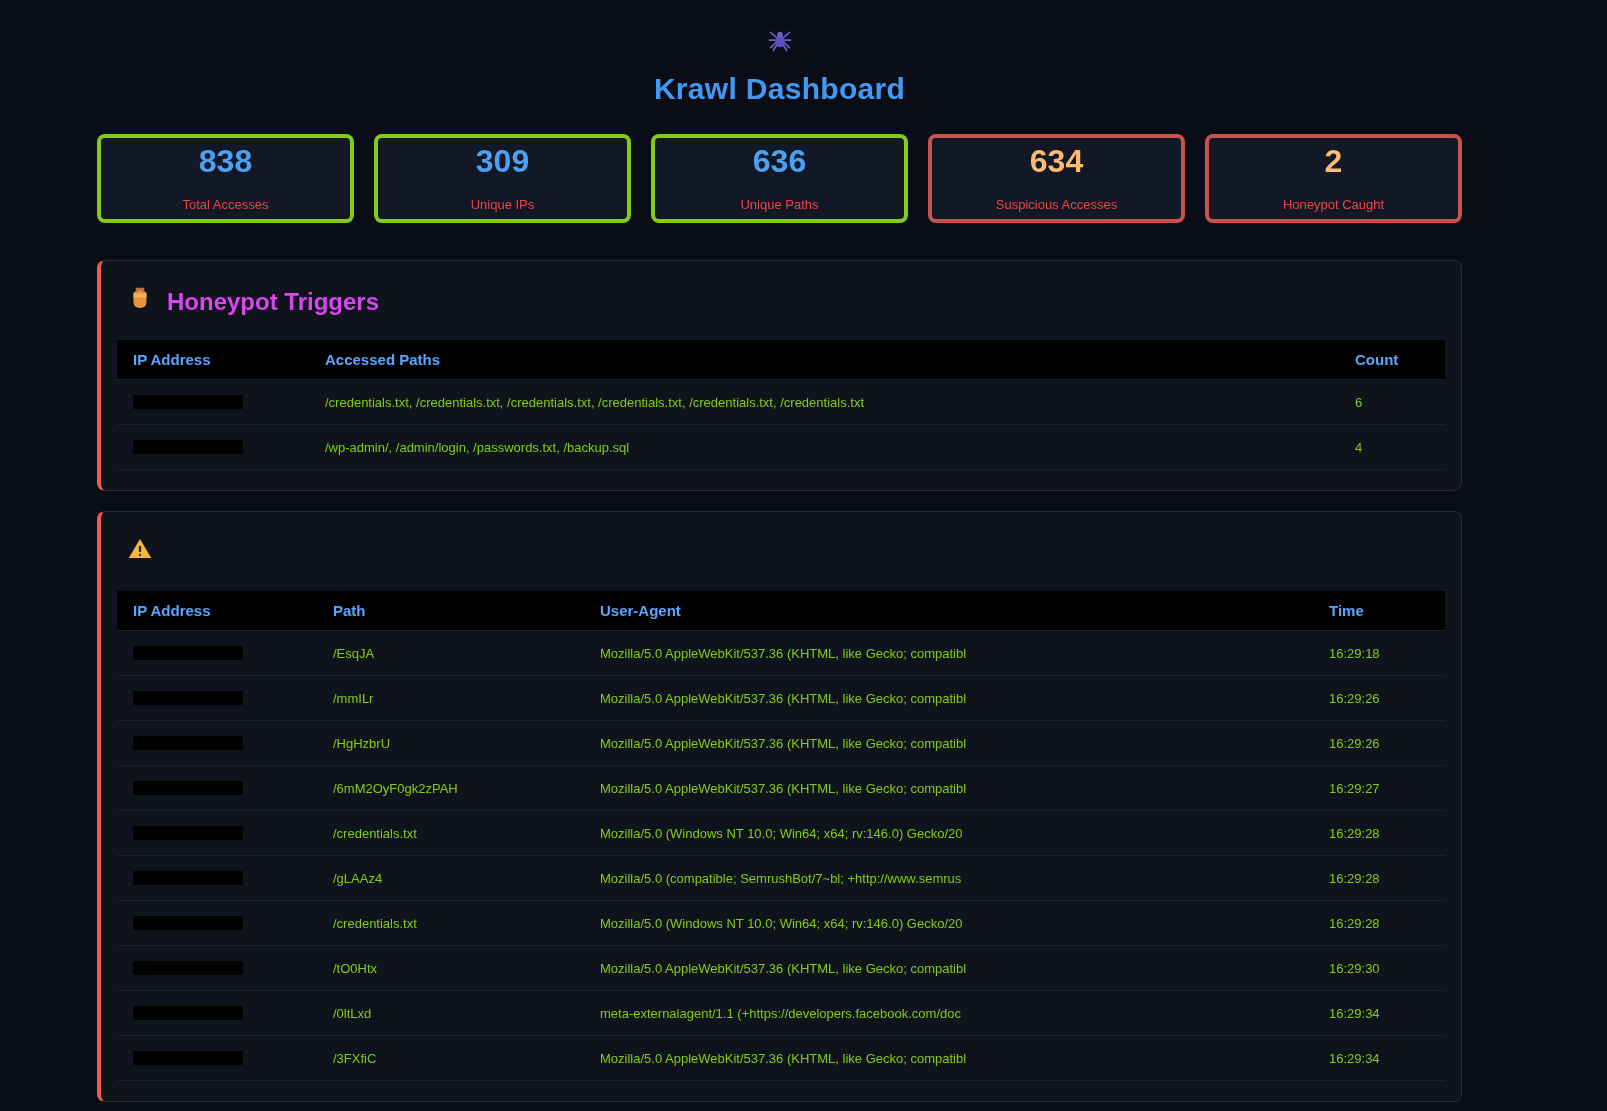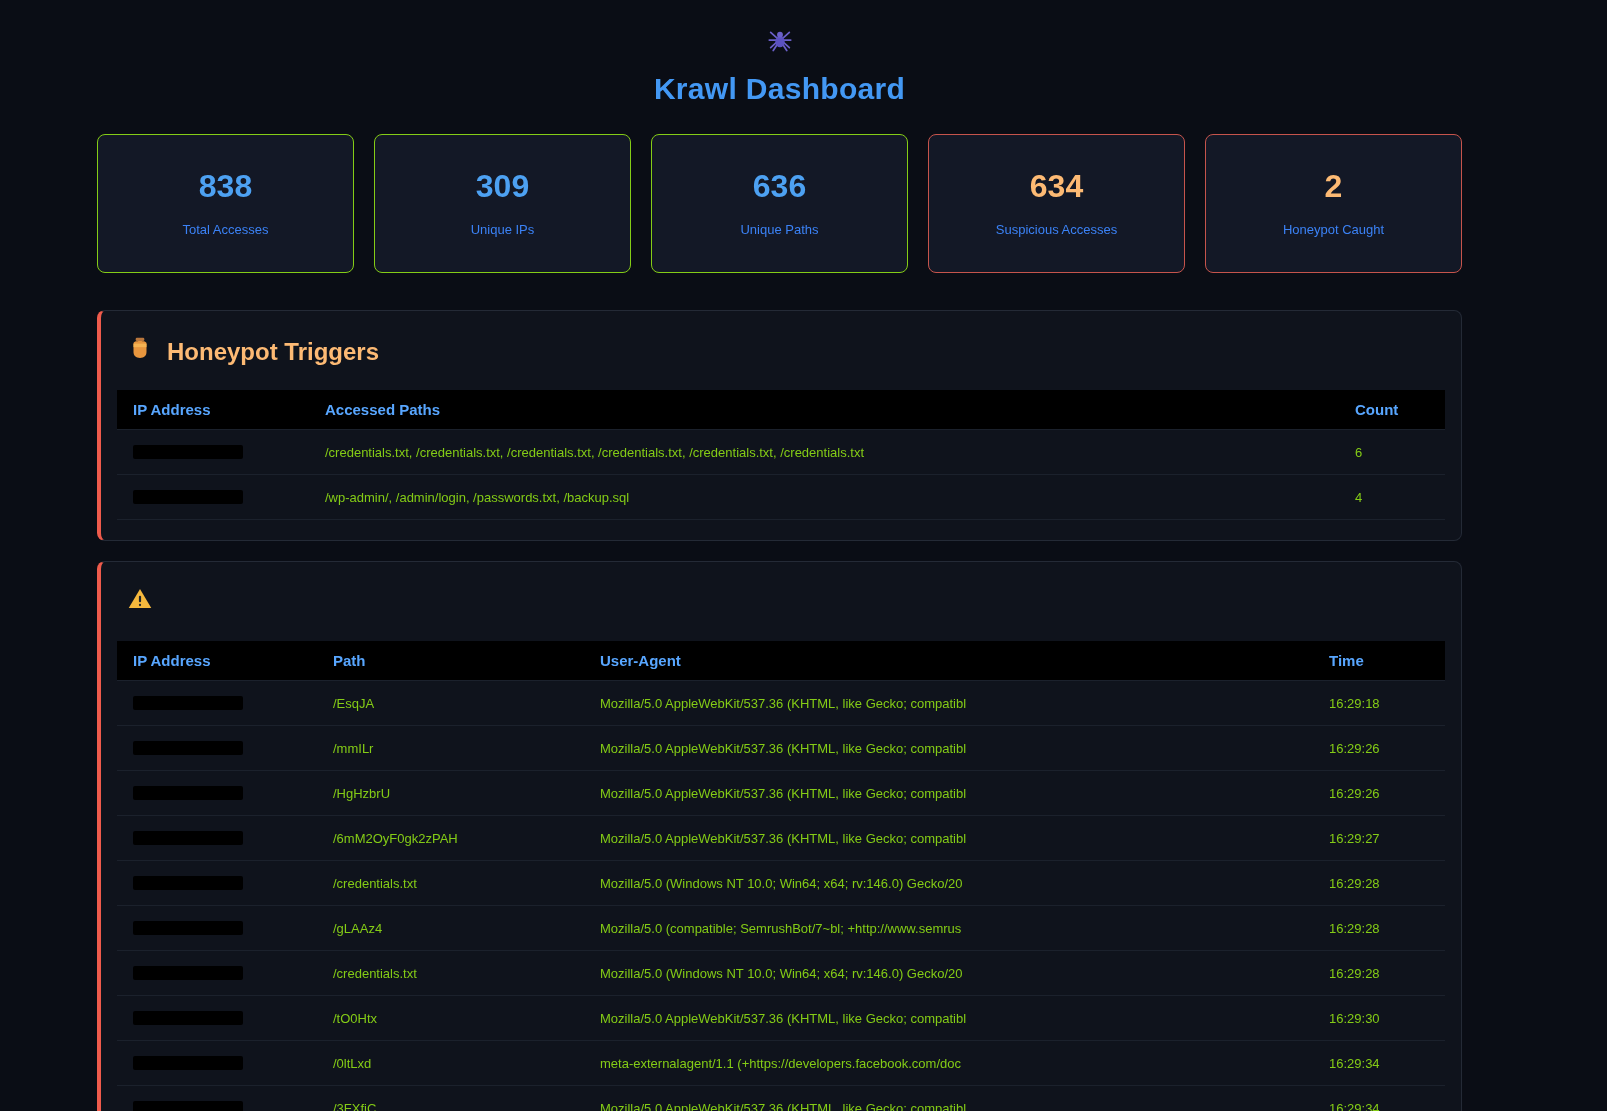--- a/index.html
+++ b/index.html
@@ -12,43 +12,43 @@
   .page { width:1365px; margin-left:97px; padding-top:16px; }
 
   
   .app-header { display:flex; justify-content:center; align-items:center; gap:14px; padding:10px 0 28px;flex-direction:column; }
   .app-title { font-size:30px; font-weight:bold; color:#4398f4; letter-spacing:.3px; }
   .icon-svg { display:inline-block; vertical-align:middle; }
 
   
   .stats { display:flex; gap:20px; margin-bottom:37px; }
   .card {
-    flex:1; height:139px;
+    flex:1; height:89px;
     background:#131826;
-    border:1px solid #84cc16;
+    border:4px solid #84cc16;
     border-radius:8px;
     display:flex; flex-direction:column; align-items:center; justify-content:center; gap:20px;
   }
   .card--alert { border-color:#c6544c; }
   .card-value { font-size:32px; font-weight:bold; color:#4da1f2; line-height:1; }
   .card--alert .card-value { color:#fdba74; }
-  .card-label { font-size:13px; color:#3b82f6; }
+  .card-label { font-size:13px; color:#ef4444; }
 
   
   .panel {
     background:#0f131c;
     border:1px solid #242a36;
     border-left:4px solid #ef5b4c;
     border-radius:8px;
     padding:24px 16px 20px;
     margin-bottom:20px;
   }
   .panel-title {
     display:flex; align-items:center; gap:14px;
-    font-size:24px; font-weight:bold; color:#fdba74;
+    font-size:24px; font-weight:bold; color:#d946ef;
     line-height:30px; margin:0 0 22px 10px;
   }
 
   
   .table { width:100%; }
   .trow {
     display:grid; align-items:center;
     min-height:45px;
     border-bottom:1px solid #1b212c;
     font-size:13px; color:#84cc16;

